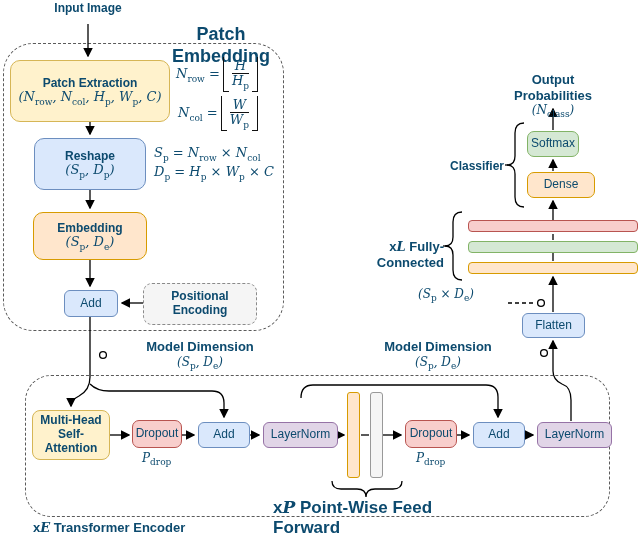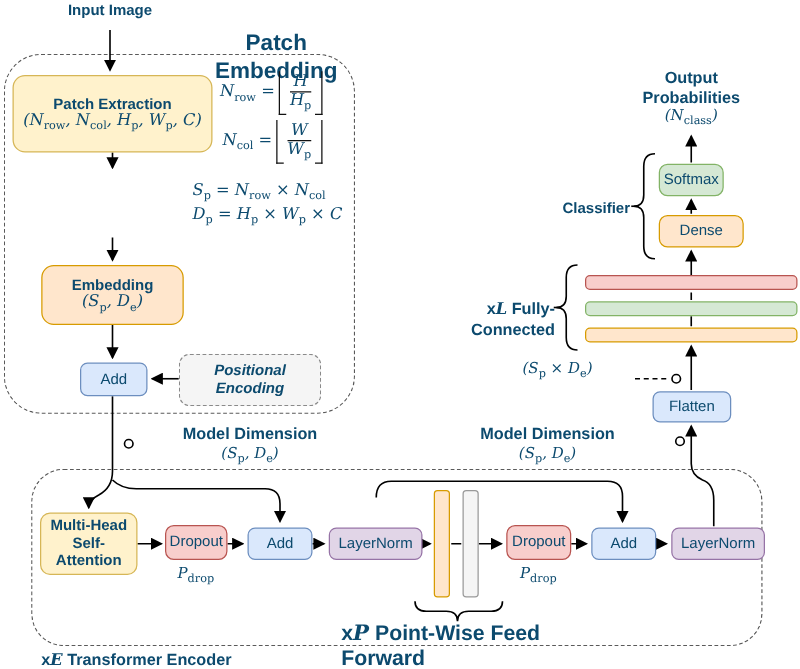--- a/index.html
+++ b/index.html
@@ -12,21 +12,21 @@
   .yellow{background:#FFF2CC;border-color:#D6B656;}
   .blue{background:#DAE8FC;border-color:#6C8EBF;}
   .orange{background:#FFE6CC;border-color:#D79B00;}
   .green{background:#D5E8D4;border-color:#82B366;}
   .red{background:#F8CECC;border-color:#B85450;}
   .purple{background:#E1D5E7;border-color:#9673A6;}
   .gray{background:#F5F5F5;border-color:#999;}
   .r10{border-radius:10px;} .r6{border-radius:6px;} .r4{border-radius:4px;} .r3{border-radius:3px;}
   
   .container{position:absolute;border:1.3px dashed #5a5a5a;border-radius:30px;box-sizing:border-box;}
-  .posenc{border:1.3px dashed #8a8a8a;border-radius:9px;background:#F5F5F5;font-style:italic;}
+  .posenc{border:1.3px dashed #8a8a8a;border-radius:9px;background:#F5F5F5;}
   
   .lbl{position:absolute;font-size:12px;font-weight:bold;text-align:center;line-height:1.2;}
   .math{font-family:"DejaVu Serif",serif;font-style:italic;font-weight:normal;}
   .math sub{font-style:normal;font-size:9px;line-height:0;}
   .dims{font-weight:normal;font-size:12px;}
   .eq{position:absolute;font-size:13px;white-space:nowrap;}
   .formula{position:absolute;display:flex;align-items:center;gap:3px;font-size:13px;}
   .frac{display:inline-flex;flex-direction:column;align-items:center;line-height:1.1;}
   .frac .num{border-bottom:1.2px solid #111;padding:0 3px;}
   .floorl{width:5px;height:34px;border-left:1.5px solid #111;border-bottom:1.5px solid #111;margin-top:2px;}
@@ -100,20 +100,24 @@
     <div>Input Image</div>
   </div>
 
   <div class="lbl" style="left:160px;top:24px;width:122px;font-size:18px;">Patch Embedding</div>
 
   <div class="node yellow r10" style="left:10px;top:60px;width:160px;height:62px;">
     <div>Patch Extraction</div>
     <div class="math dims" style="font-size:13px;">(N<sub>row</sub>, N<sub>col</sub>, H<sub>p</sub>, W<sub>p</sub>, C)</div>
   </div>
 
+  <div class="node blue r10" style="left:34px;top:138px;width:112px;height:52px;">
+    <div>Reshape</div>
+    <div class="math dims" style="font-size:13px;">(S<sub>p</sub>, D<sub>p</sub>)</div>
+  </div>
 
   <div class="node orange r10" style="left:33px;top:212px;width:114px;height:48px;">
     <div>Embedding</div>
     <div class="math dims" style="font-size:13px;">(S<sub>p</sub>, D<sub>e</sub>)</div>
   </div>
 
   <div class="node blue r6" style="left:64px;top:290px;width:54px;height:27px;font-weight:normal;">
     <div>Add</div>
   </div>
 
@@ -150,21 +154,21 @@
   </div>
   <div class="lbl" style="left:381px;top:339px;width:114px;font-size:13px;">
     <div>Model Dimension</div>
     <div class="math dims">(S<sub>p</sub>, D<sub>e</sub>)</div>
   </div>
 
   <div class="lbl" style="left:385px;top:287px;width:122px;font-size:13px;">
     <div class="math dims">(S<sub>p</sub> × D<sub>e</sub>)</div>
   </div>
 
-  <div class="lbl" style="left:491px;top:54px;width:124px;font-size:13px;">
+  <div class="lbl" style="left:491px;top:72px;width:124px;font-size:13px;">
     <div>Output Probabilities</div>
     <div class="math dims">(N<sub>class</sub>)</div>
   </div>
 
   <div class="lbl" style="left:446px;top:159px;width:58px;text-align:right;">Classifier</div>
   <div class="node green" style="left:527px;top:131px;width:52px;height:26px;font-weight:normal;border-radius:7px;">
     <div>Softmax</div>
   </div>
   <div class="node orange" style="left:527px;top:172px;width:68px;height:26px;font-weight:normal;border-radius:7px;">
     <div>Dense</div>

